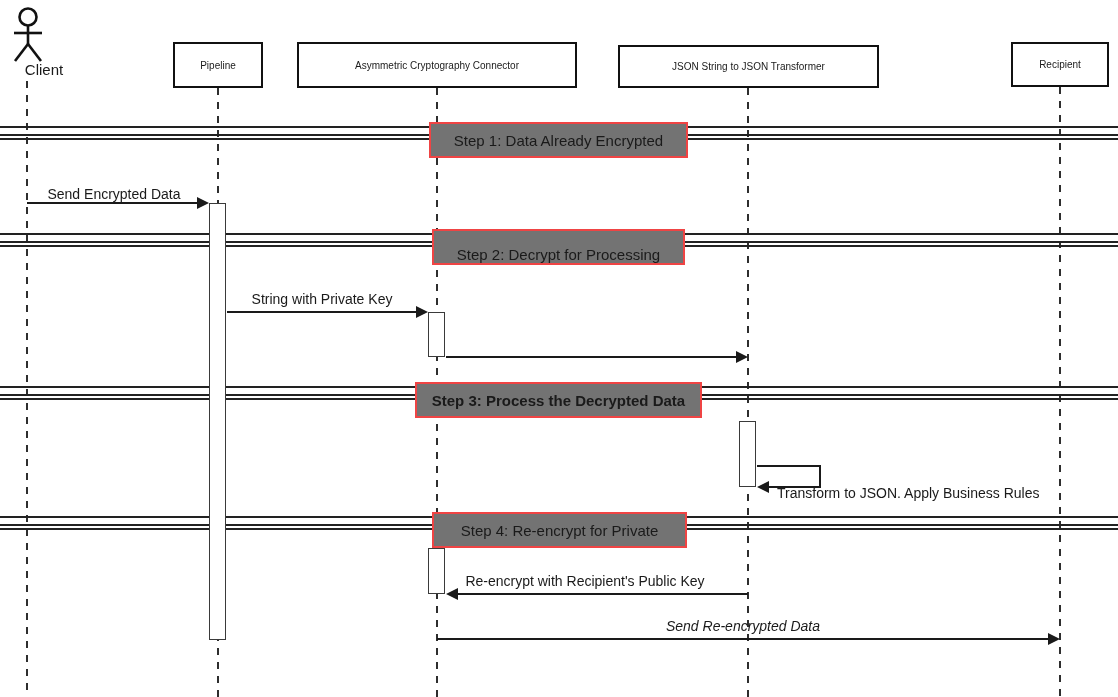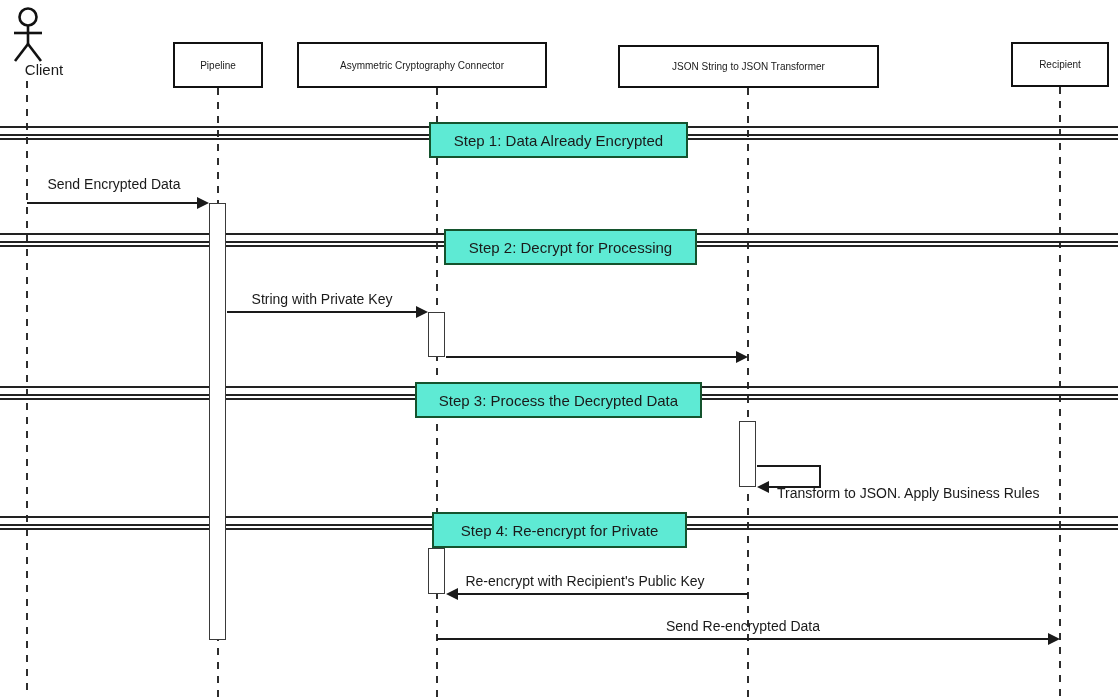--- a/index.html
+++ b/index.html
@@ -26,21 +26,21 @@
   
   .actor-label{position:absolute;left:20px;top:61px;width:48px;text-align:center;font-size:15px;}
   .actor-svg{position:absolute;left:7px;top:6px;}
   
   .divider-lines{
     position:absolute;left:0;width:1118px;height:6px;
     border-top:2px solid #222;
     border-bottom:6px double #222;
   }
   .divider-box{
-    position:absolute;height:36px;border:2px solid #14532d;background:#5eead4;
+    position:absolute;height:36px;border:2px solid #ef4444;background:#737373;
     display:flex;align-items:center;justify-content:center;
     font-size:15px;box-sizing:border-box;white-space:nowrap;z-index:6;
   }
   
   .actbar{
     position:absolute;width:17px;background:#fff;
     border:1.5px solid #3a3a3a;box-sizing:border-box;z-index:4;
   }
   
   .msg-line{position:absolute;height:2px;background:#1a1a1a;z-index:7;}
@@ -76,73 +76,73 @@
     <line x1="21" y1="19.5" x2="21" y2="38" stroke="#111" stroke-width="2.6"></line>
     <line x1="7" y1="27" x2="35" y2="27" stroke="#111" stroke-width="2.6"></line>
     <line x1="21" y1="38" x2="8" y2="55" stroke="#111" stroke-width="2.6"></line>
     <line x1="21" y1="38" x2="34" y2="55" stroke="#111" stroke-width="2.6"></line>
   </svg>
   <div class="actor-label">Client</div>
 
   <div class="pbox" style="left:173px;width:90px;">
     <span>Pipeline</span>
   </div>
-  <div class="pbox" style="left:297px;width:250px;">
+  <div class="pbox" style="left:297px;width:280px;">
     <span>Asymmetric Cryptography Connector</span>
   </div>
   <div class="pbox" style="left:1011px;width:98px;height:45px;">
     <span>Recipient</span>
   </div>
   <div class="pbox" style="left:618px;width:261px;top:45px;height:43px;">
     <span>JSON String to JSON Transformer</span>
   </div>
 
   <div class="actbar" style="left:209px;top:203px;height:437px;"></div>
   <div class="actbar" style="left:428px;top:312px;height:45px;"></div>
   <div class="actbar" style="left:739px;top:421px;height:66px;"></div>
   <div class="actbar" style="left:428px;top:548px;height:46px;"></div>
 
   <div class="divider-lines" style="top:126px;"></div>
   <div class="divider-box" style="left:429px;top:122px;width:259px;">
     <span>Step 1: Data Already Encrypted</span>
   </div>
 
-  <div class="msg-label" style="left:27px;width:174px;top:176px;">Send Encrypted Data</div>
+  <div class="msg-label" style="left:27px;width:174px;top:186px;">Send Encrypted Data</div>
   <div class="msg-line" style="left:27px;top:202px;width:174px;"></div>
   <div class="arrow-right" style="left:197px;top:197px;"></div>
 
   <div class="divider-lines" style="top:233px;"></div>
-  <div class="divider-box" style="left:444px;top:229px;width:253px;">
+  <div class="divider-box" style="left:432px;top:229px;width:253px;align-items:flex-end;">
     <span>Step 2: Decrypt for Processing</span>
   </div>
 
   <div class="msg-label" style="left:227px;width:190px;top:291px;">String with Private Key</div>
   <div class="msg-line" style="left:227px;top:311px;width:190px;"></div>
   <div class="arrow-right" style="left:416px;top:306px;"></div>
 
   <div class="msg-line" style="left:446px;top:356px;width:291px;"></div>
   <div class="arrow-right" style="left:736px;top:351px;"></div>
 
   <div class="divider-lines" style="top:386px;"></div>
-  <div class="divider-box" style="left:415px;top:382px;width:287px;">
+  <div class="divider-box" style="left:415px;top:382px;width:287px;font-weight:bold;">
     <span>Step 3: Process the Decrypted Data</span>
   </div>
 
   <div class="msg-label" style="left:777px;top:445px;text-align:left;margin-top:40px;">Transform to JSON. Apply Business Rules</div>
   <div class="msg-line" style="left:757px;top:465px;width:64px;"></div>
   <div class="msg-vline" style="left:819px;top:465px;height:23px;"></div>
   <div class="msg-line" style="left:769px;top:486px;width:52px;"></div>
   <div class="arrow-left" style="left:757px;top:481px;"></div>
 
   <div class="divider-lines" style="top:516px;"></div>
   <div class="divider-box" style="left:432px;top:512px;width:255px;">
     <span>Step 4: Re-encrypt for Private</span>
   </div>
 
   <div class="msg-label" style="left:446px;width:278px;top:573px;">Re-encrypt with Recipient's Public Key</div>
   <div class="msg-line" style="left:456px;top:593px;width:292px;"></div>
   <div class="arrow-left" style="left:446px;top:588px;"></div>
 
-  <div class="msg-label" style="left:437px;width:612px;top:618px;">Send Re-encrypted Data</div>
+  <div class="msg-label" style="left:437px;width:612px;top:618px;font-style:italic;">Send Re-encrypted Data</div>
   <div class="msg-line" style="left:437px;top:638px;width:612px;"></div>
   <div class="arrow-right" style="left:1048px;top:633px;"></div>
 
 </div>
 
 </body></html>

